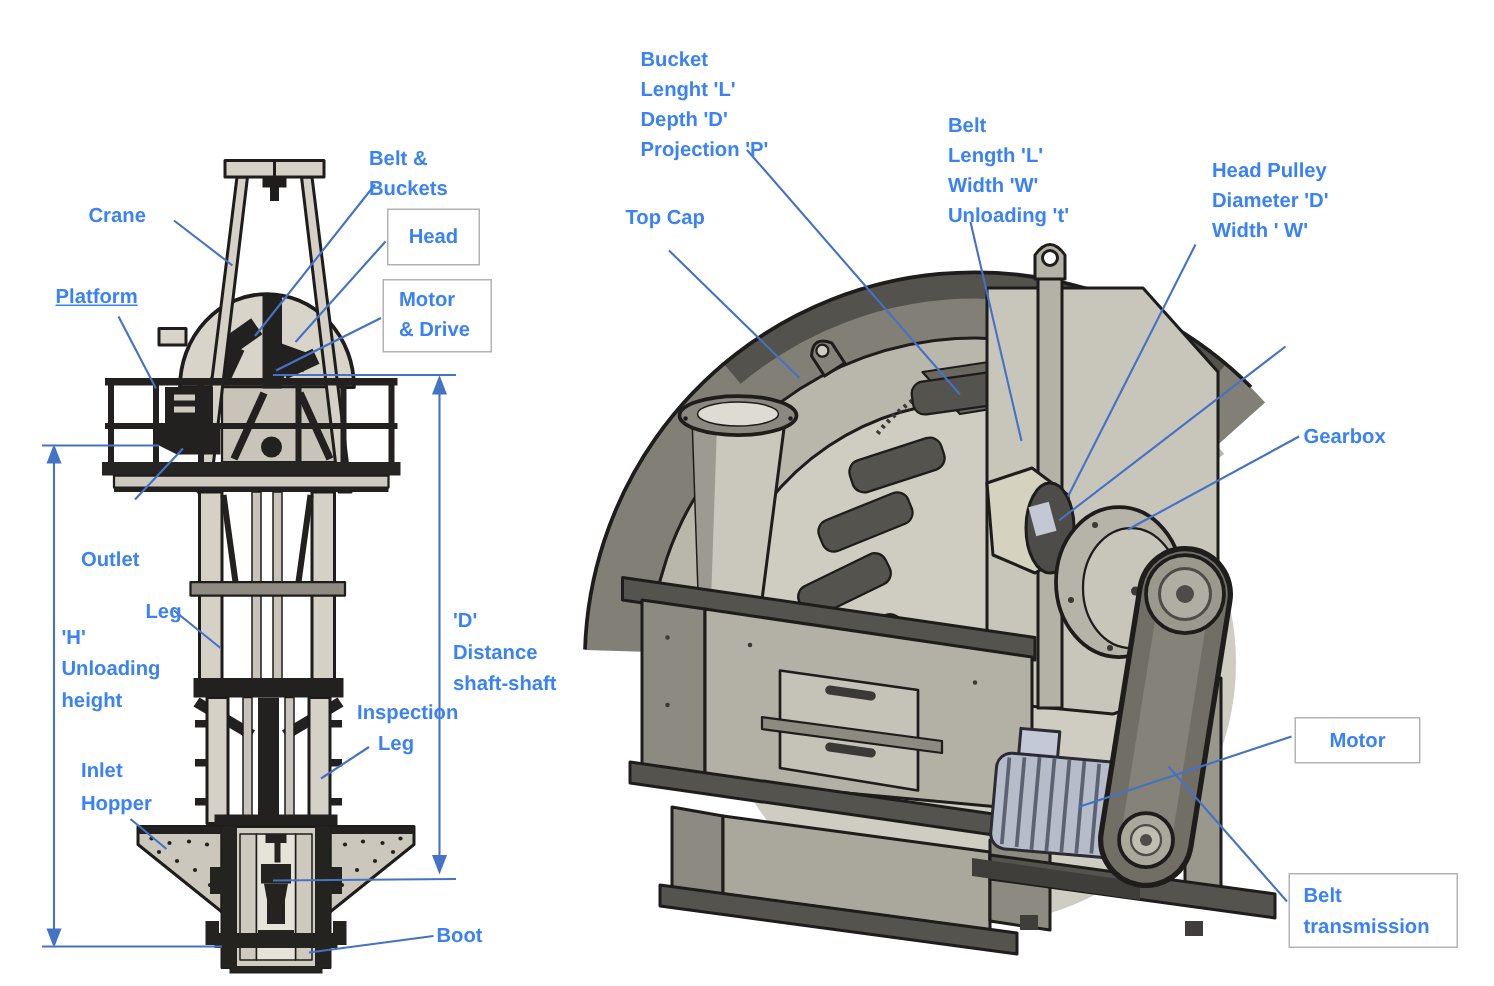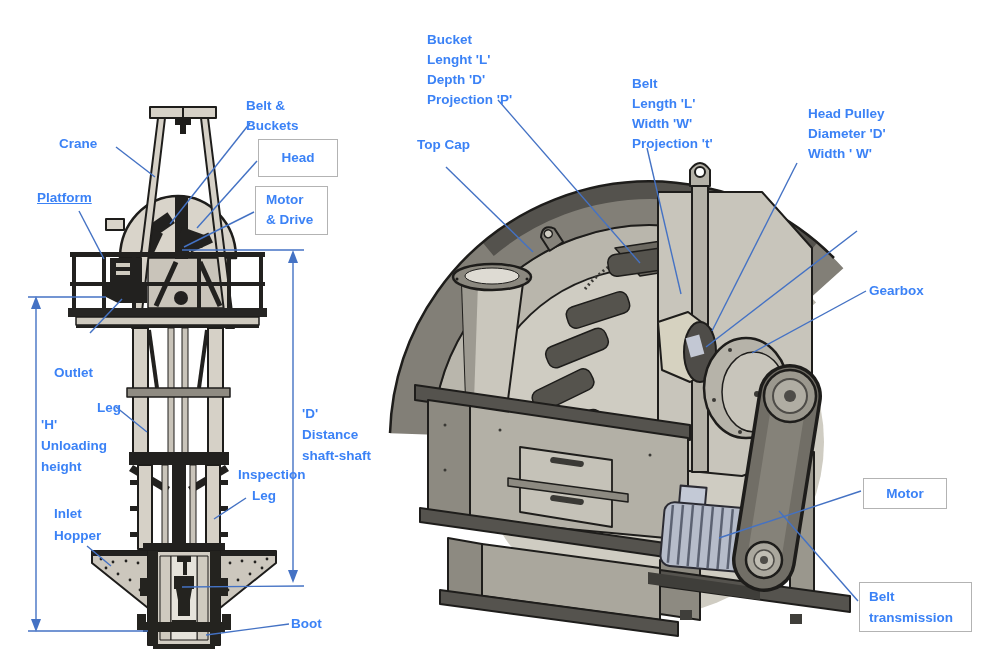--- a/index.html
+++ b/index.html
@@ -289,21 +289,21 @@
     <polygon points="293,583 288,570 298,570" fill="#4472c4" stroke="none"></polygon>
   </g>
 </svg>
 
   <div class="lbl" style="left:59px;top:134px;">Crane</div>
   <div class="lbl" style="left:37px;top:188px;text-decoration:underline;">Platform</div>
   <div class="lbl" style="left:246px;top:96px;">
     <span class="ln">Belt &amp;</span>
     <span class="ln">Buckets</span>
   </div>
-  <div class="lbl boxed ctr" style="left:258px;top:139px;width:80px;height:38px;">
+  <div class="lbl boxed ctr" style="left:258px;top:139px;width:62px;height:38px;">
     <span>Head</span>
   </div>
   <div class="lbl boxed" style="left:255px;top:186px;width:73px;height:49px;padding:3px 0 0 10px;">
     <span class="ln">Motor</span>
     <span class="ln">&amp; Drive</span>
   </div>
   <div class="lbl" style="left:54px;top:343px;margin-top:20px;">Outlet</div>
   <div class="lbl" style="left:97px;top:398px;">Leg</div>
   <div class="lbl" style="left:41px;top:414px;line-height:21px;">
     <span class="ln">'H'</span>
@@ -329,21 +329,21 @@
     <span class="ln">Bucket</span>
     <span class="ln">Lenght 'L'</span>
     <span class="ln">Depth 'D'</span>
     <span class="ln">Projection 'P'</span>
   </div>
   <div class="lbl" style="left:417px;top:135px;">Top Cap</div>
   <div class="lbl" style="left:632px;top:74px;">
     <span class="ln">Belt</span>
     <span class="ln">Length 'L'</span>
     <span class="ln">Width 'W'</span>
-    <span class="ln">Projection 't'</span>
+    <span class="ln">Unloading 't'</span>
   </div>
   <div class="lbl" style="left:808px;top:104px;">
     <span class="ln">Head Pulley</span>
     <span class="ln">Diameter 'D'</span>
     <span class="ln">Width ' W'</span>
   </div>
   <div class="lbl" style="left:869px;top:281px;">Gearbox</div>
   <div class="lbl boxed ctr" style="left:863px;top:478px;width:84px;height:31px;">
     <span>Motor</span>
   </div>

